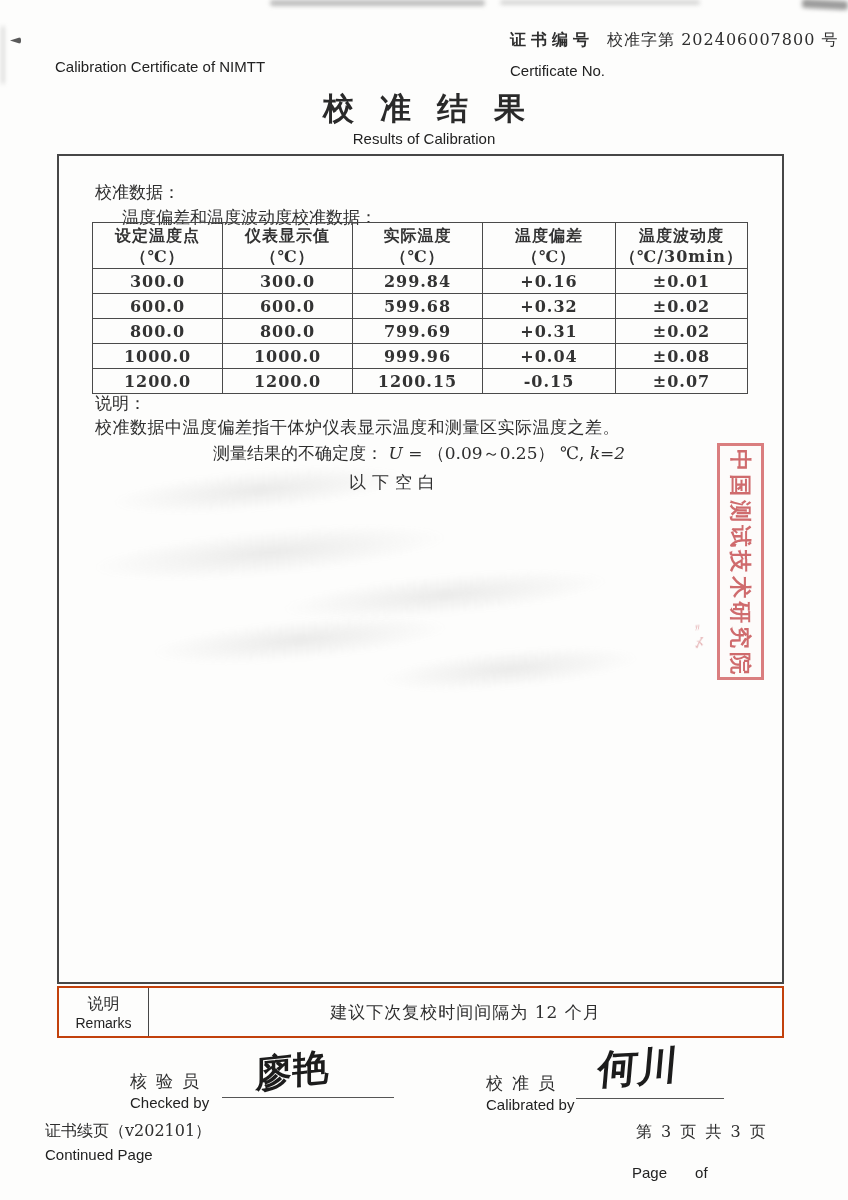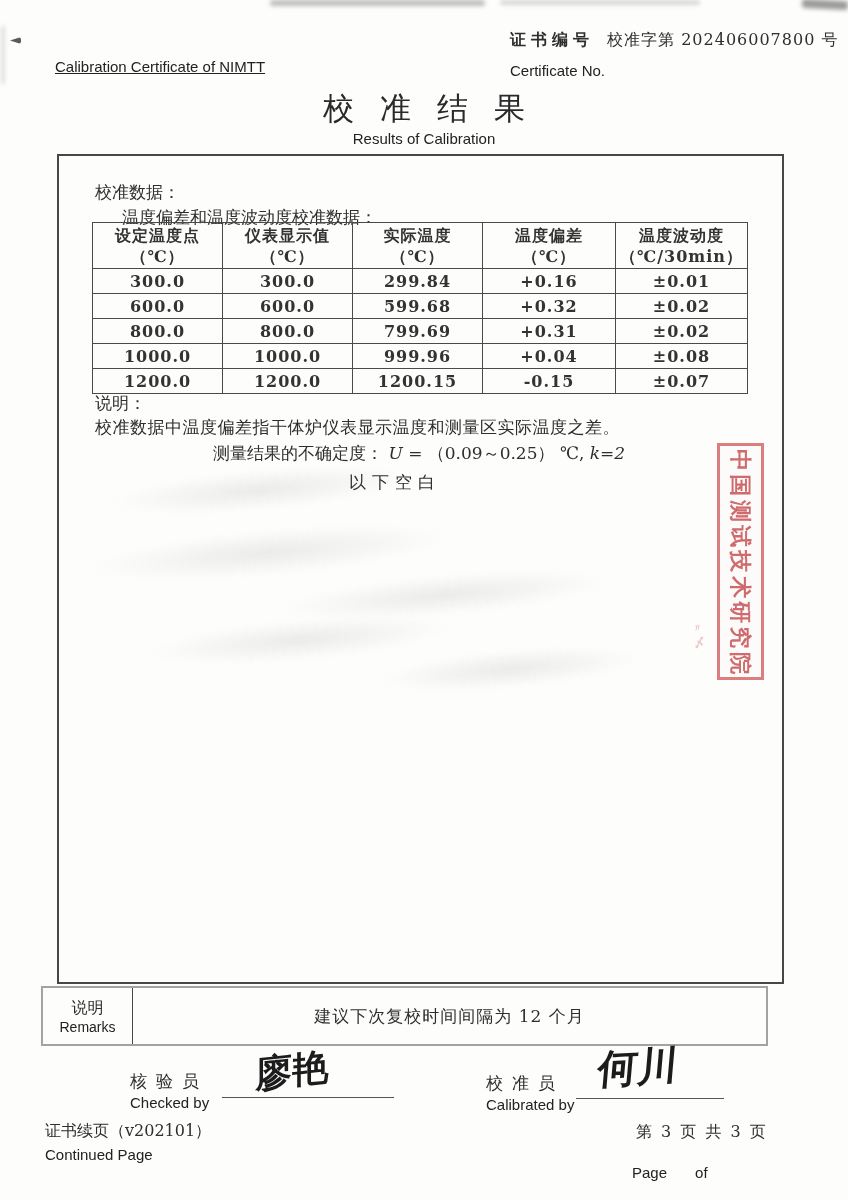--- a/index.html
+++ b/index.html
@@ -11,27 +11,27 @@
   }
   .sans{font-family:"Liberation Sans","DejaVu Sans",sans-serif;}
   .abs{position:absolute;}
 
   
   .smudge{position:absolute;filter:blur(2px);border-radius:3px;}
   .ghost{position:absolute;background:radial-gradient(ellipse at center,rgba(140,140,140,0.16),rgba(140,140,140,0) 70%);filter:blur(2px);transform:rotate(-5deg);}
 
   
   .org-zh{left:55px;top:27px;font-size:18px;font-weight:700;letter-spacing:1px;font-family:"DejaVu Sans","Liberation Sans",sans-serif;}
-  .org-en{left:55px;top:58px;font-size:15px;color:#222;text-decoration:underline;}
+  .org-en{left:55px;top:58px;font-size:15px;color:#222;}
   .certno-row{left:510px;top:30px;font-size:16px;}
   .certno-label{font-weight:700;letter-spacing:5px;font-family:"DejaVu Sans","Liberation Sans",sans-serif;}
   .certno-value{margin-left:8px;letter-spacing:1px;}
   .certno-en{left:510px;top:62px;font-size:15px;color:#222;}
 
-  .doc-title{left:0;top:88px;width:100%;text-align:center;font-size:31px;font-weight:400;
+  .doc-title{left:0;top:88px;width:100%;text-align:center;font-size:31px;font-weight:700;
     letter-spacing:26px;padding-left:26px;box-sizing:border-box;
     font-family:"DejaVu Sans","Liberation Sans",sans-serif;color:#2a2a2a;}
   .doc-subtitle{left:0;top:130px;width:100%;text-align:center;font-size:15px;color:#222;}
 
   
   .main-box{left:57px;top:154px;width:727px;height:830px;border:2px solid #474747;box-sizing:border-box;}
   .sec-label{left:95px;top:181px;font-size:17px;}
   .table-caption{left:122px;top:206px;font-size:17px;}
 
   table.cal{position:absolute;left:92px;top:222px;border-collapse:collapse;table-layout:fixed;background:transparent;}
@@ -49,21 +49,21 @@
   
   .stamp{left:717px;top:443px;width:47px;height:237px;border:3px solid rgba(205,84,86,0.75);
     box-sizing:border-box;display:flex;flex-direction:column;align-items:center;justify-content:space-between;
     padding:2px 0;background:rgba(255,235,235,0.12);}
   .stamp span{display:block;transform:rotate(90deg);font-size:22px;line-height:24.5px;
     color:rgba(196,74,78,0.82);font-weight:700;}
   .stamp-scribble{left:694px;top:620px;width:18px;height:45px;color:rgba(200,90,95,0.55);
     font-size:11px;filter:blur(0.6px);transform:rotate(-8deg);}
 
   
-  .remarks-box{left:41px;top:986px;width:727px;height:60px;border:2px solid #a3a3a3;box-sizing:border-box;display:flex;}
+  .remarks-box{left:57px;top:986px;width:727px;height:52px;border:2px solid #c2410c;box-sizing:border-box;display:flex;}
   .remarks-label{width:89px;border-right:1.5px solid #474747;display:flex;flex-direction:column;
     align-items:center;justify-content:center;}
   .remarks-label .zh{font-size:16px;}
   .remarks-label .en{font-size:14px;color:#222;}
   .remarks-content{flex:1;display:flex;align-items:center;justify-content:center;font-size:17px;letter-spacing:1px;}
 
   
   .sig-label-zh{font-size:17px;letter-spacing:9px;white-space:nowrap;}
   .sig-label-en{font-size:15px;color:#222;}
   .sig-line{position:absolute;border-top:1.5px solid #555;}

